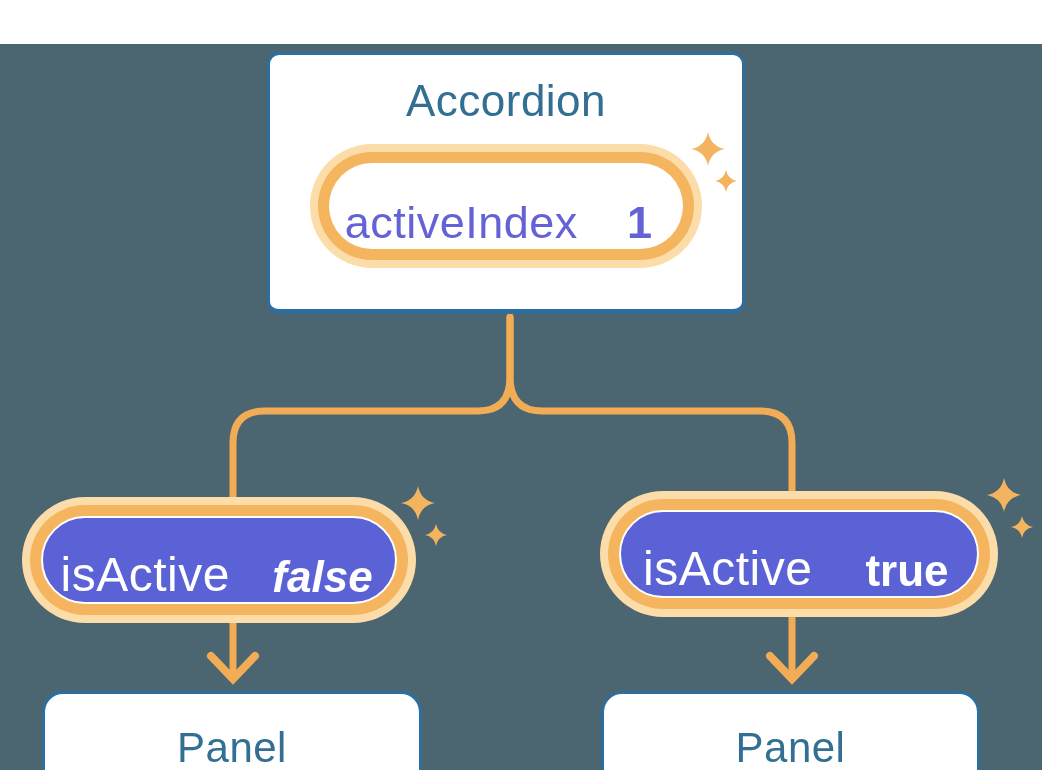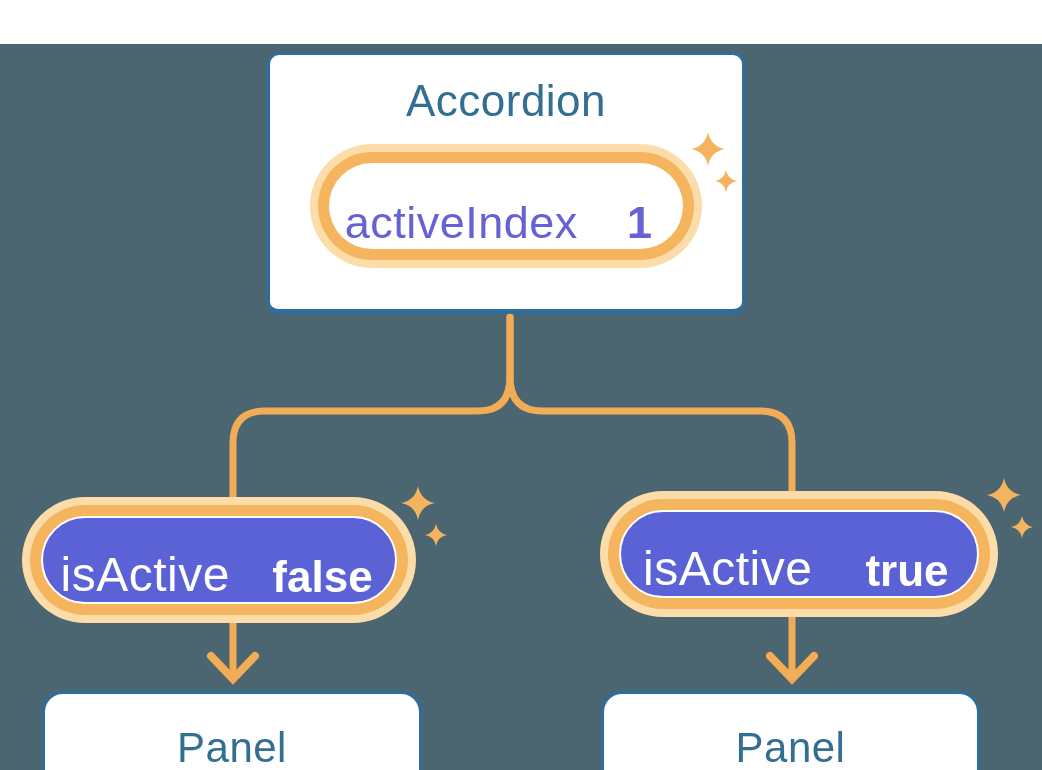--- a/index.html
+++ b/index.html
@@ -70,21 +70,21 @@
   .dark .pill-label{color:var(--c-white-text);font-weight:400;font-size:48px;}
   .pill-sep{width:2.5px;}
   .light .pill-sep{background:var(--c-orange-ring);}
   .dark .pill-sep{background:#fff;}
   .pill-val{
     display:flex;align-items:center;justify-content:center;
     font-weight:700;font-size:45px;color:var(--c-purple-text);
   }
   .dark .pill-val{color:var(--c-white-text);font-size:44px;}
   .val-1{width:87px;}
-  .val-false{width:145px;}
+  .val-false{width:145px;font-style:italic;}
   .val-true{width:140px;}
 
   .sparkles{position:absolute;z-index:2;color:var(--c-sparkle);}
   .sp-accordion{left:681px;top:81px;}
   .sp-left{left:391px;top:435px;}
   .sp-right{left:977px;top:427px;}
 </style>
 </head>
 <body>
 

